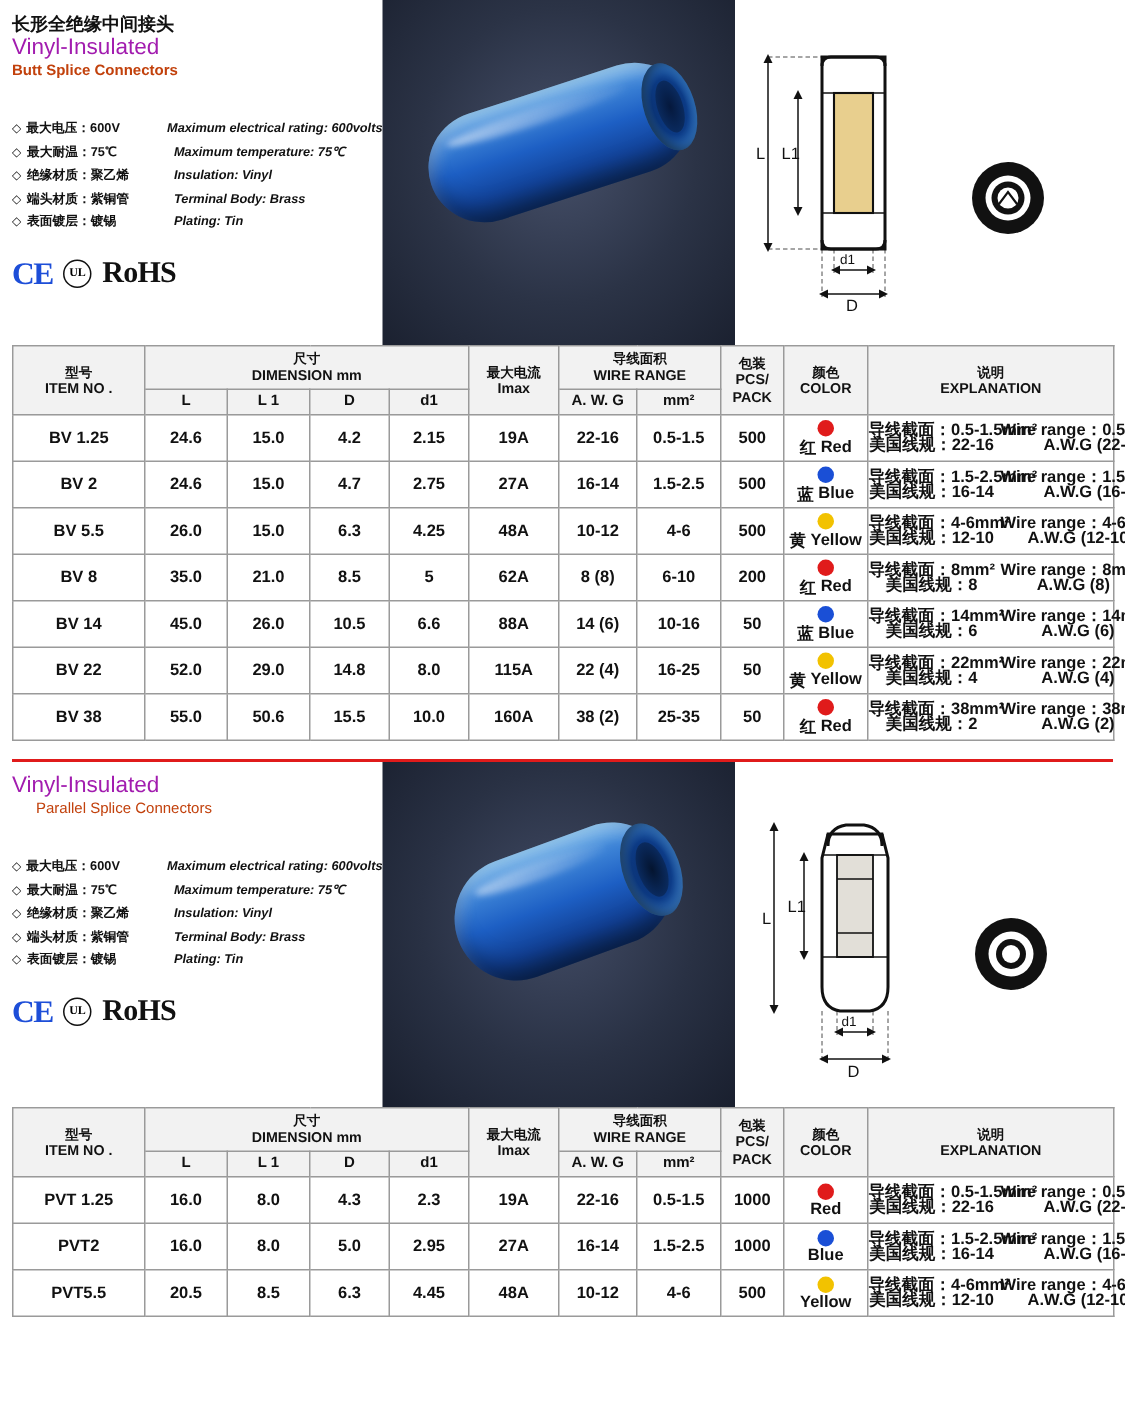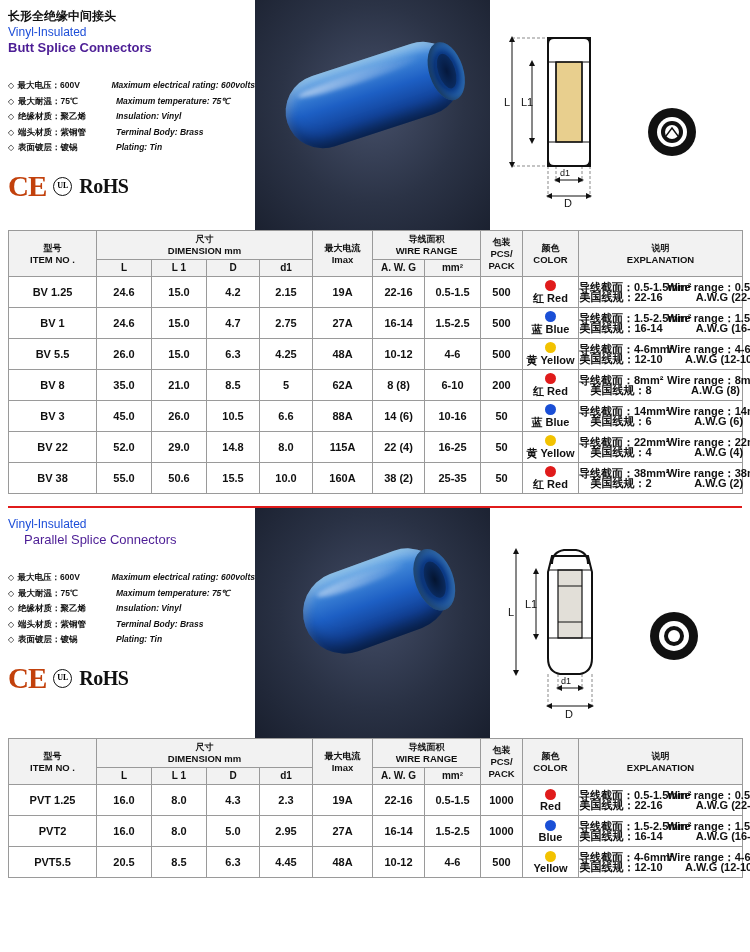--- a/index.html
+++ b/index.html
@@ -26,27 +26,27 @@
     padding: 8px 0 0 8px;
   }
   .title-cn {
     font-size: 12px;
     font-weight: bold;
     color: #111;
     letter-spacing: 0px;
     line-height: 16px;
   }
   .title-en1 {
-    font-size: 12px;
-    color: #1d4ed8;
+    font-size: 15px;
+    color: #a21caf;
     line-height: 16px;
   }
   .title-en2 {
-    font-size: 13px;
-    color: #4c1d95;
+    font-size: 10px;
+    color: #c2410c;
     font-weight: bold;
     line-height: 16px;
     margin-bottom: 6px;
   }
   .title-en2.plain { font-weight: normal; margin-left: 16px; }
 
   .spec-list { margin-top: 22px; }
   .spec-row {
     display: flex;
     align-items: baseline;
@@ -68,25 +68,25 @@
   }
   .spec-en { font-weight: bold; font-style: italic; }
 
   .logo-row {
     margin-top: 14px;
     display: flex;
     align-items: center;
     gap: 7px;
   }
   .ce-mark {
-    font-size: 29px;
+    font-size: 21px;
     font-weight: bold;
     font-family: "Liberation Serif", serif;
     letter-spacing: -1px;
-    color: #c2410c;
+    color: #1d4ed8;
   }
   .ul-mark {
     width: 19px; height: 19px;
     border: 1.6px solid #111;
     border-radius: 50%;
     position: relative;
   }
   .ul-mark::after {
     content: "UL";
     position: absolute;
@@ -439,21 +439,21 @@
             <td class="expl">
               <div class="expl-grid">
                 <span>导线截面：0.5-1.5mm²</span>
                 <span>Wire range：0.5-1.5 mm²</span>
                 <span>美国线规：22-16</span>
                 <span>A.W.G (22-16)</span>
               </div>
             </td>
           </tr>
           <tr>
-            <td class="item">BV 1</td>
+            <td class="item">BV 2</td>
             <td>24.6</td>
             <td>15.0</td>
             <td>4.7</td>
             <td>2.75</td>
             <td>27A</td>
             <td>16-14</td>
             <td>1.5-2.5</td>
             <td>500</td>
             <td class="color-cell">
               <span class="dot" style="background:#1a4fd6"></span>
@@ -517,21 +517,21 @@
             <td class="expl">
               <div class="expl-grid">
                 <span>导线截面：8mm²</span>
                 <span>Wire range：8mm²</span>
                 <span>美国线规：8</span>
                 <span>A.W.G (8)</span>
               </div>
             </td>
           </tr>
           <tr>
-            <td class="item">BV 3</td>
+            <td class="item">BV 14</td>
             <td>45.0</td>
             <td>26.0</td>
             <td>10.5</td>
             <td>6.6</td>
             <td>88A</td>
             <td>14 (6)</td>
             <td>10-16</td>
             <td>50</td>
             <td class="color-cell">
               <span class="dot" style="background:#1a4fd6"></span>

